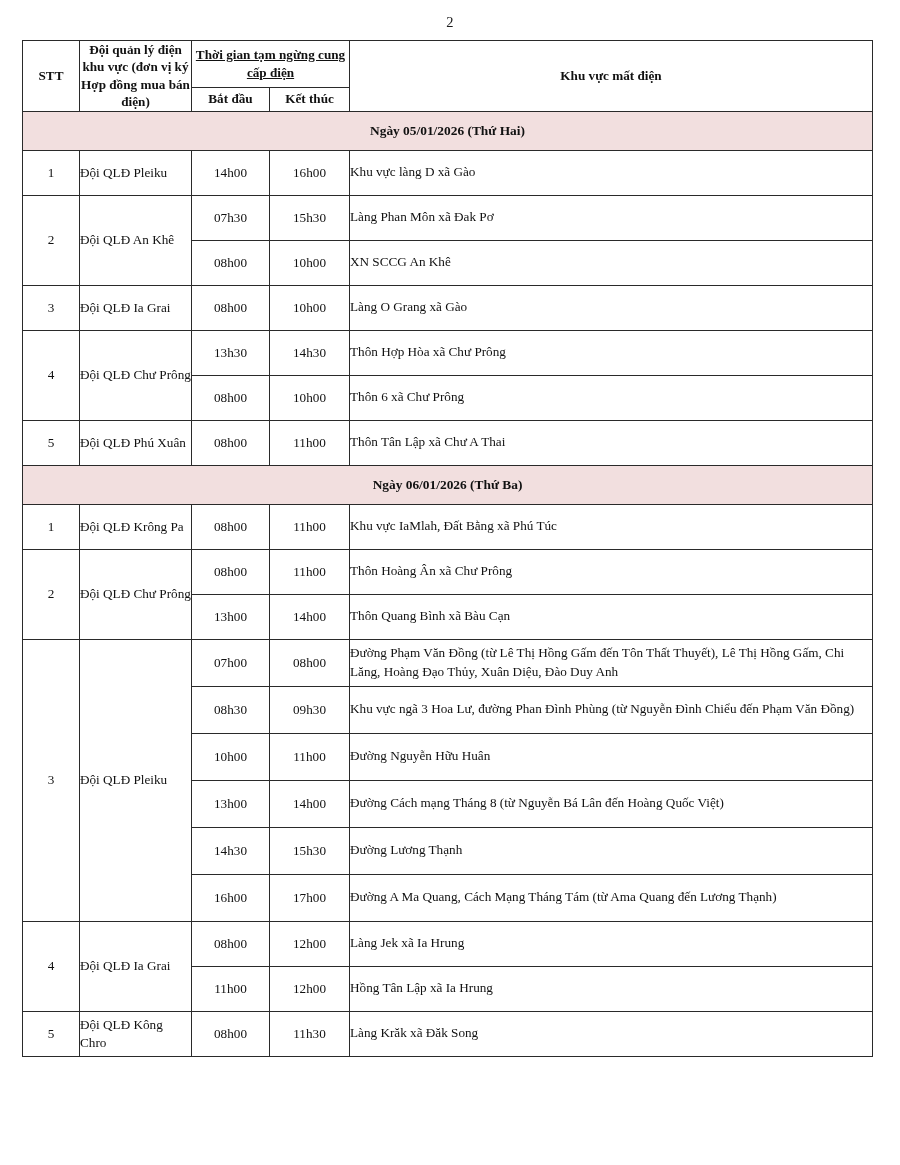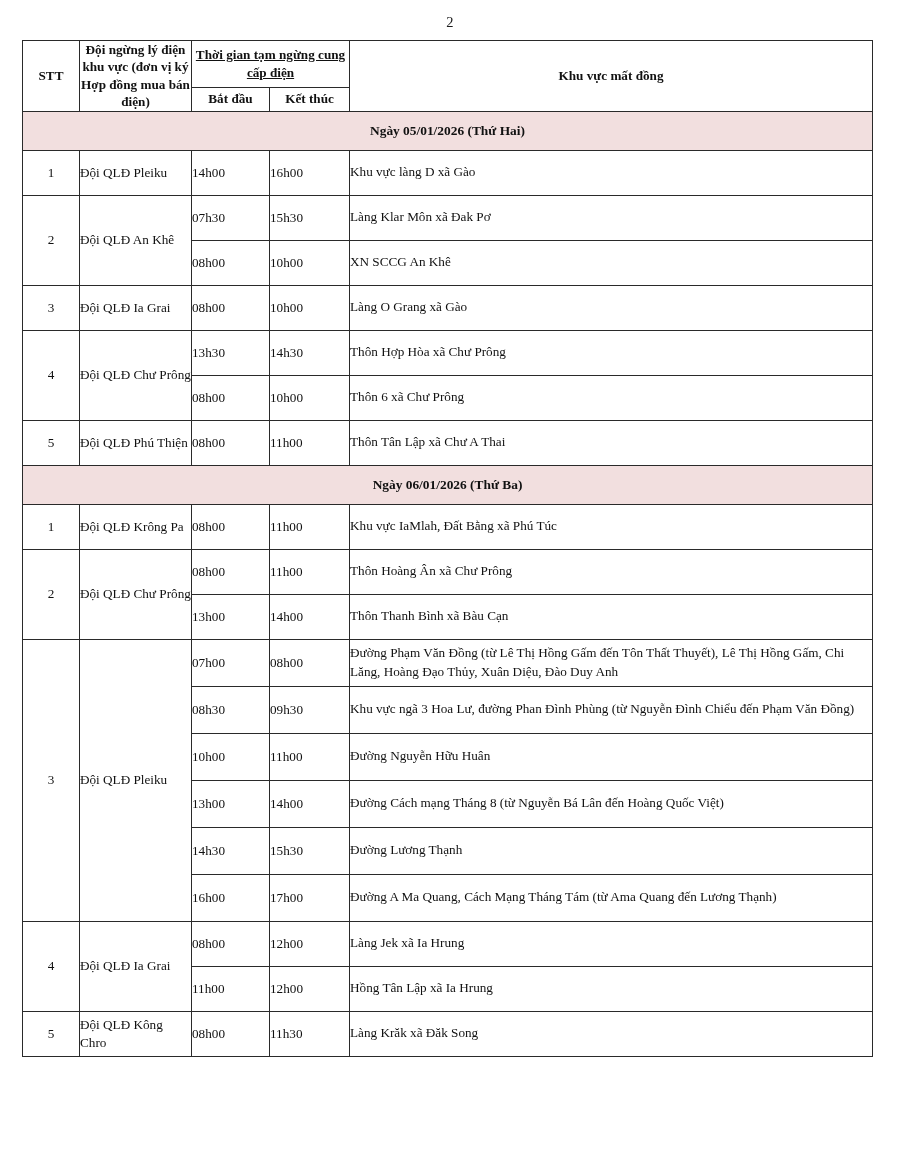--- a/index.html
+++ b/index.html
@@ -78,21 +78,21 @@
     text-align: center;
     font-size: 13.2px;
   }
   td.team {
     text-align: left;
     line-height: 1.34;
     padding: 4px 3px;
     font-size: 13.2px;
   }
   td.time {
-    text-align: left;
+    text-align: center;
     font-size: 13.2px;
     padding: 4px 2px;
   }
   td.area {
     text-align: left;
     padding: 5px 7px;
     line-height: 1.42;
     font-size: 13.2px;
     margin-top: 16px;
   }
@@ -111,23 +111,23 @@
       <colgroup>
         <col class="c-stt">
         <col class="c-team">
         <col class="c-start">
         <col class="c-end">
         <col class="c-area">
       </colgroup>
       <thead>
         <tr>
           <th class="h-stt" rowspan="2">STT</th>
-          <th class="h-team" rowspan="2">Đội ngừng lý điện khu vực (đơn vị ký Hợp đồng mua bán điện)</th>
+          <th class="h-team" rowspan="2">Đội quản lý điện khu vực (đơn vị ký Hợp đồng mua bán điện)</th>
           <th class="h-time-group" colspan="2">Thời gian tạm ngừng cung cấp điện</th>
-          <th class="h-area" rowspan="2">Khu vực mất đồng</th>
+          <th class="h-area" rowspan="2">Khu vực mất điện</th>
         </tr>
         <tr>
           <th class="h-start">Bắt đầu</th>
           <th class="h-end">Kết thúc</th>
         </tr>
       </thead>
       <tbody id="table-body">
           <tr class="date-row">
             <td colspan="5">Ngày 05/01/2026 (Thứ Hai)</td>
           </tr>
@@ -136,21 +136,21 @@
             <td class="team" rowspan="1">Đội QLĐ Pleiku</td>
             <td class="time">14h00</td>
             <td class="time">16h00</td>
             <td class="area">Khu vực làng D xã Gào</td>
           </tr>
           <tr class="data-row">
             <td class="stt" rowspan="2">2</td>
             <td class="team" rowspan="2">Đội QLĐ An Khê</td>
             <td class="time">07h30</td>
             <td class="time">15h30</td>
-            <td class="area">Làng Klar Môn xã Đak Pơ</td>
+            <td class="area">Làng Phan Môn xã Đak Pơ</td>
           </tr>
           <tr class="data-row">
             <td class="time">08h00</td>
             <td class="time">10h00</td>
             <td class="area">XN SCCG An Khê</td>
           </tr>
           <tr class="data-row">
             <td class="stt" rowspan="1">3</td>
             <td class="team" rowspan="1">Đội QLĐ Ia Grai</td>
             <td class="time">08h00</td>
@@ -164,21 +164,21 @@
             <td class="time">14h30</td>
             <td class="area">Thôn Hợp Hòa xã Chư Prông</td>
           </tr>
           <tr class="data-row">
             <td class="time">08h00</td>
             <td class="time">10h00</td>
             <td class="area">Thôn 6 xã Chư Prông</td>
           </tr>
           <tr class="data-row">
             <td class="stt" rowspan="1">5</td>
-            <td class="team" rowspan="1">Đội QLĐ Phú Thiện</td>
+            <td class="team" rowspan="1">Đội QLĐ Phú Xuân</td>
             <td class="time">08h00</td>
             <td class="time">11h00</td>
             <td class="area">Thôn Tân Lập xã Chư A Thai</td>
           </tr>
           <tr class="date-row">
             <td colspan="5">Ngày 06/01/2026 (Thứ Ba)</td>
           </tr>
           <tr class="data-row">
             <td class="stt" rowspan="1">1</td>
             <td class="team" rowspan="1">Đội QLĐ Krông Pa</td>
@@ -189,21 +189,21 @@
           <tr class="data-row">
             <td class="stt" rowspan="2">2</td>
             <td class="team" rowspan="2">Đội QLĐ Chư Prông</td>
             <td class="time">08h00</td>
             <td class="time">11h00</td>
             <td class="area">Thôn Hoàng Ân xã Chư Prông</td>
           </tr>
           <tr class="data-row">
             <td class="time">13h00</td>
             <td class="time">14h00</td>
-            <td class="area">Thôn Thanh Bình xã Bàu Cạn</td>
+            <td class="area">Thôn Quang Bình xã Bàu Cạn</td>
           </tr>
           <tr class="data-row tall">
             <td class="stt" rowspan="6">3</td>
             <td class="team" rowspan="6">Đội QLĐ Pleiku</td>
             <td class="time">07h00</td>
             <td class="time">08h00</td>
             <td class="area">Đường Phạm Văn Đồng (từ Lê Thị Hồng Gấm đến Tôn Thất Thuyết), Lê Thị Hồng Gấm, Chi Lăng, Hoàng Đạo Thủy, Xuân Diệu, Đào Duy Anh</td>
           </tr>
           <tr class="data-row tall">
             <td class="time">08h30</td>

